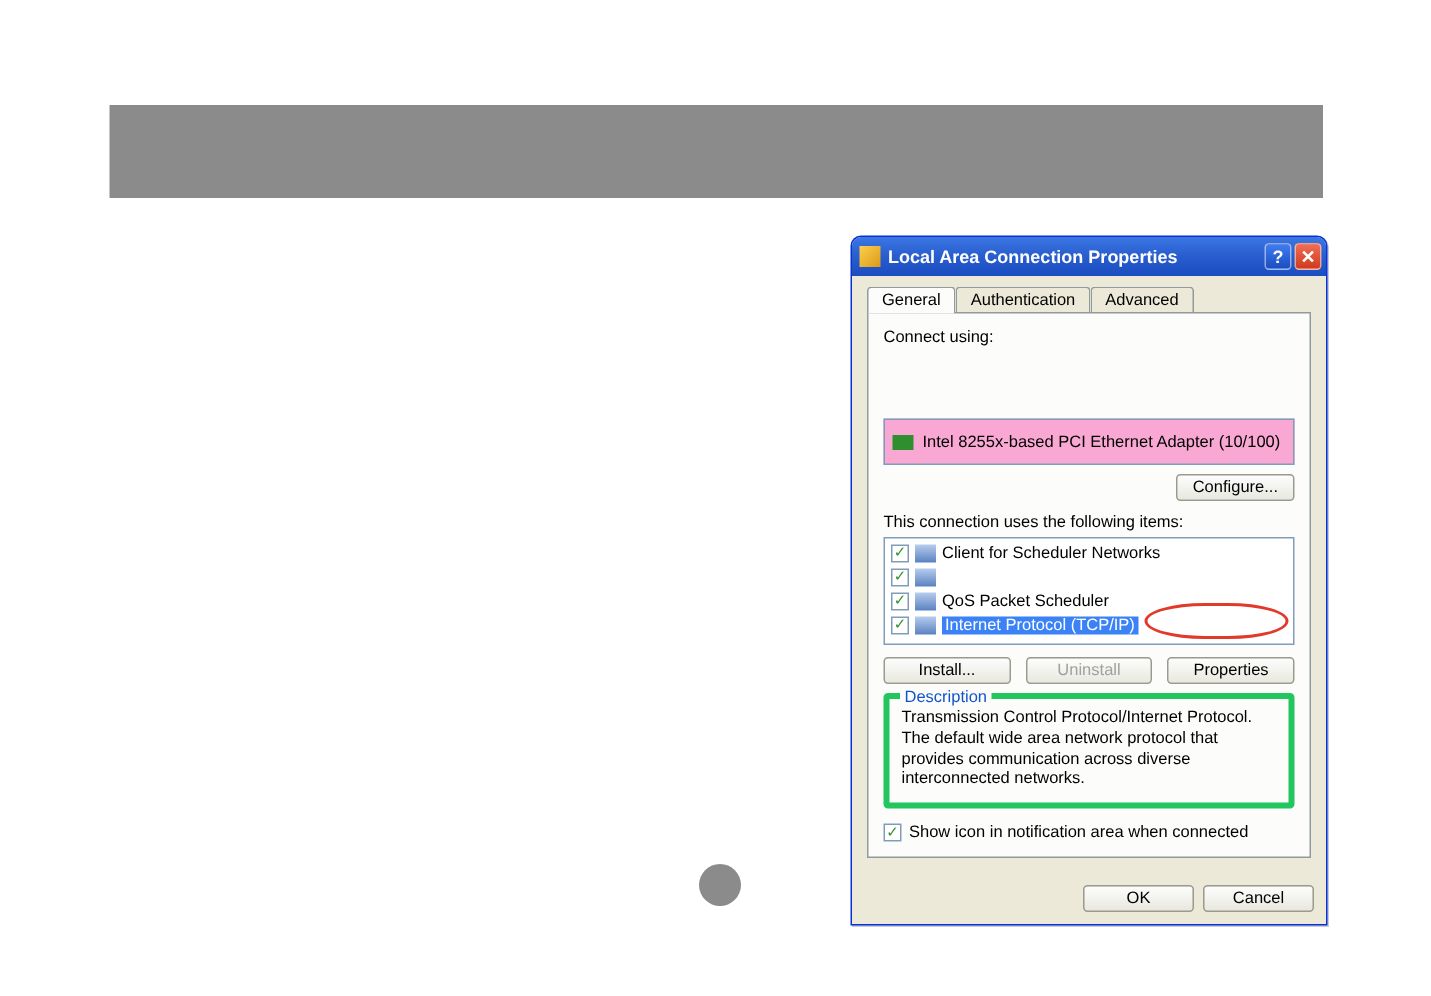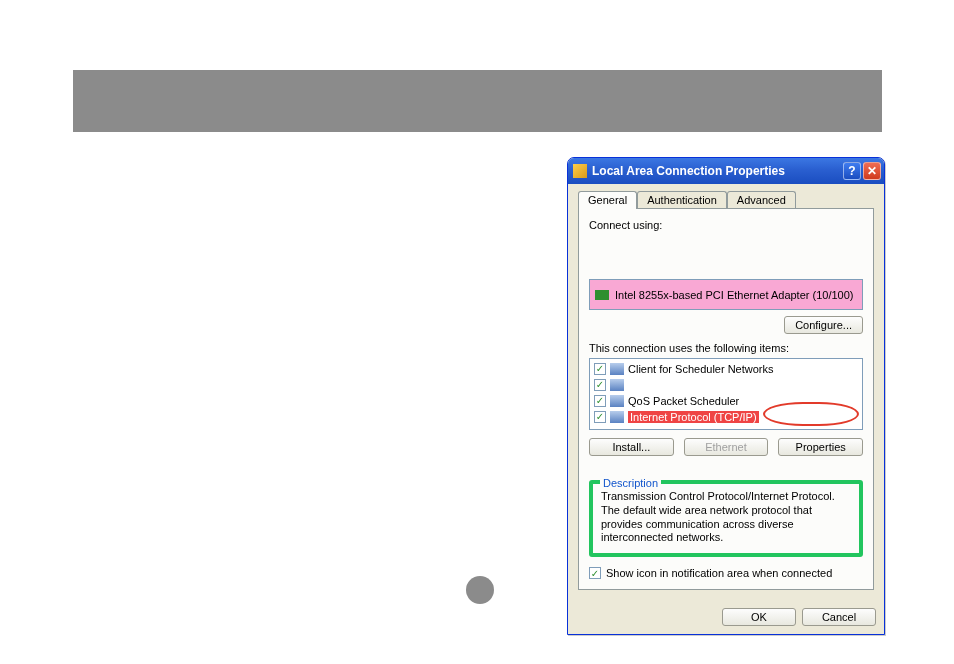--- a/index.html
+++ b/index.html
@@ -157,28 +157,28 @@
     font-size: 10px;
     color: #2f8f2f;
   }
   .item-row .cb.checked::after { content: "✓"; line-height: 1; }
   .item-row .proto-icon {
     width: 14px; height: 12px;
     background: linear-gradient(180deg,#b7cdec,#5a82c2);
     display: inline-block;
   }
   .item-row.selected .item-label {
-    background: #ef4444;
+    background: #3b82f6;
     color: #fff;
     padding: 0 2px;
   }
   .btn-row {
     display: flex;
     gap: 10px;
-    margin-bottom: 24px;
+    margin-bottom: 6px;
     justify-content: center;
   }
   .btn-row .btn { flex: 1; min-width: 0; }
   .highlight-ellipse {
     border: 2px solid #e23a2a;
     border-radius: 50% / 60%;
     position: absolute;
     width: 96px;
     height: 24px;
     right: 4px;
@@ -281,21 +281,21 @@
         </div>
         <div class="item-row selected">
           <span class="cb checked"></span>
           <span class="proto-icon"></span>
           <span class="item-label">Internet Protocol (TCP/IP)</span>
         </div>
       </div>
 
       <div class="btn-row" style="position:relative;">
         <button class="btn"><span>Install...</span></button>
-        <button class="btn disabled"><span>Ethernet</span></button>
+        <button class="btn disabled"><span>Uninstall</span></button>
         <button class="btn"><span>Properties</span></button>
         <div class="highlight-ellipse"></div>
       </div>
 
       <div class="fieldset">
         <span class="legend">Description</span>
         <div class="desc-text">Transmission Control Protocol/Internet Protocol. The default wide area network protocol that provides communication across diverse interconnected networks.</div>
       </div>
 
       <div class="notify-row">

